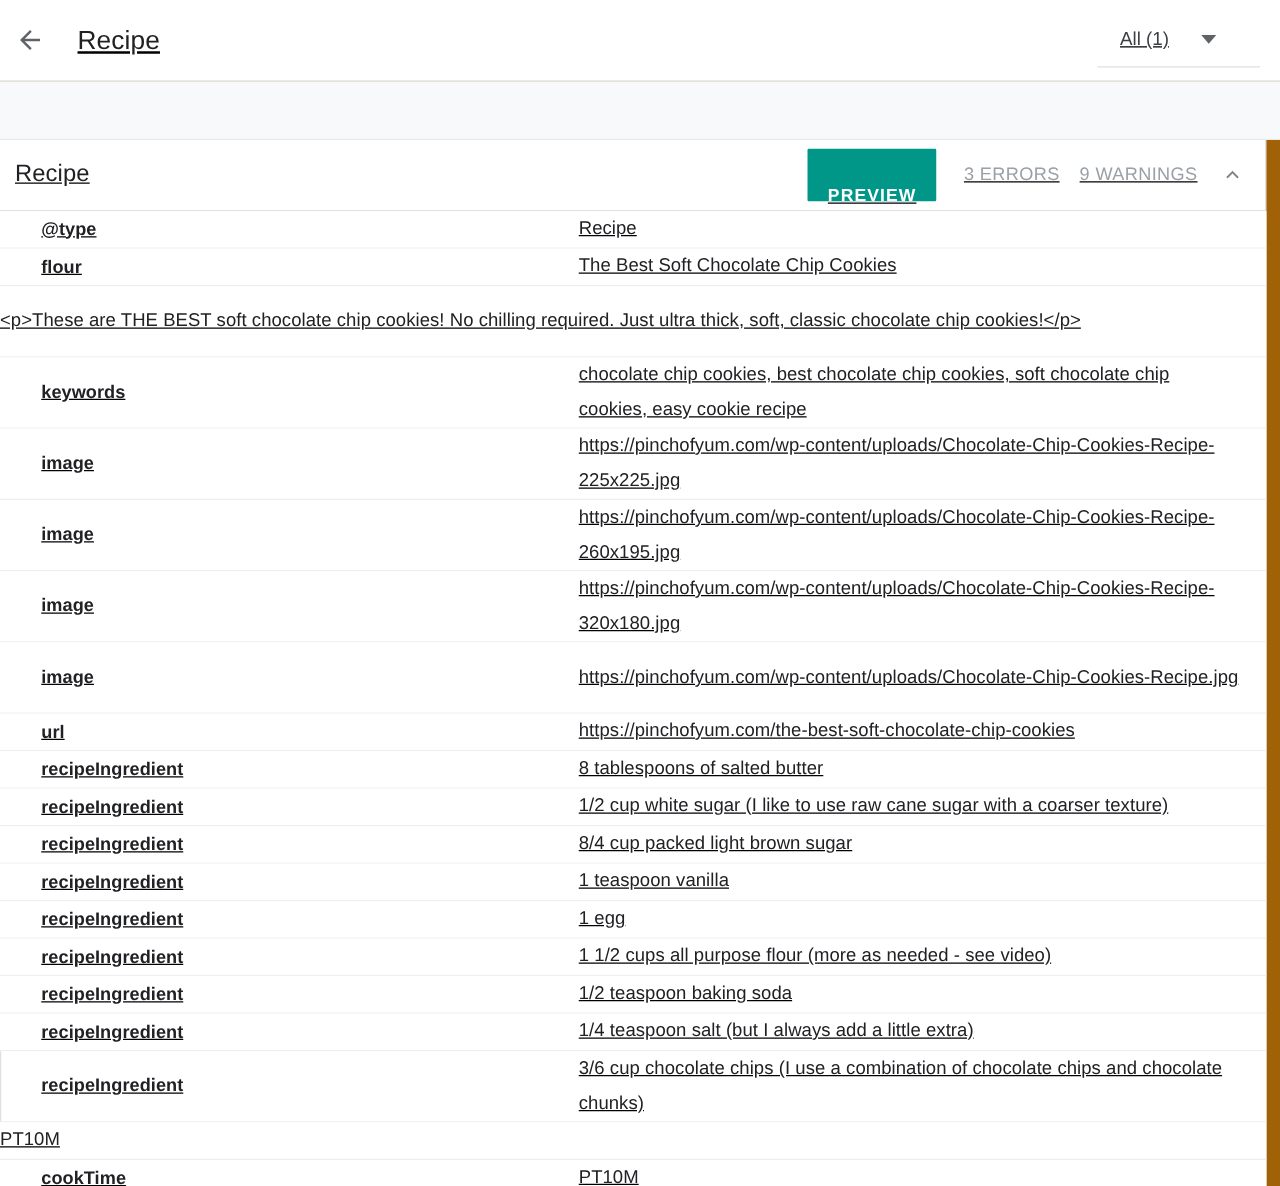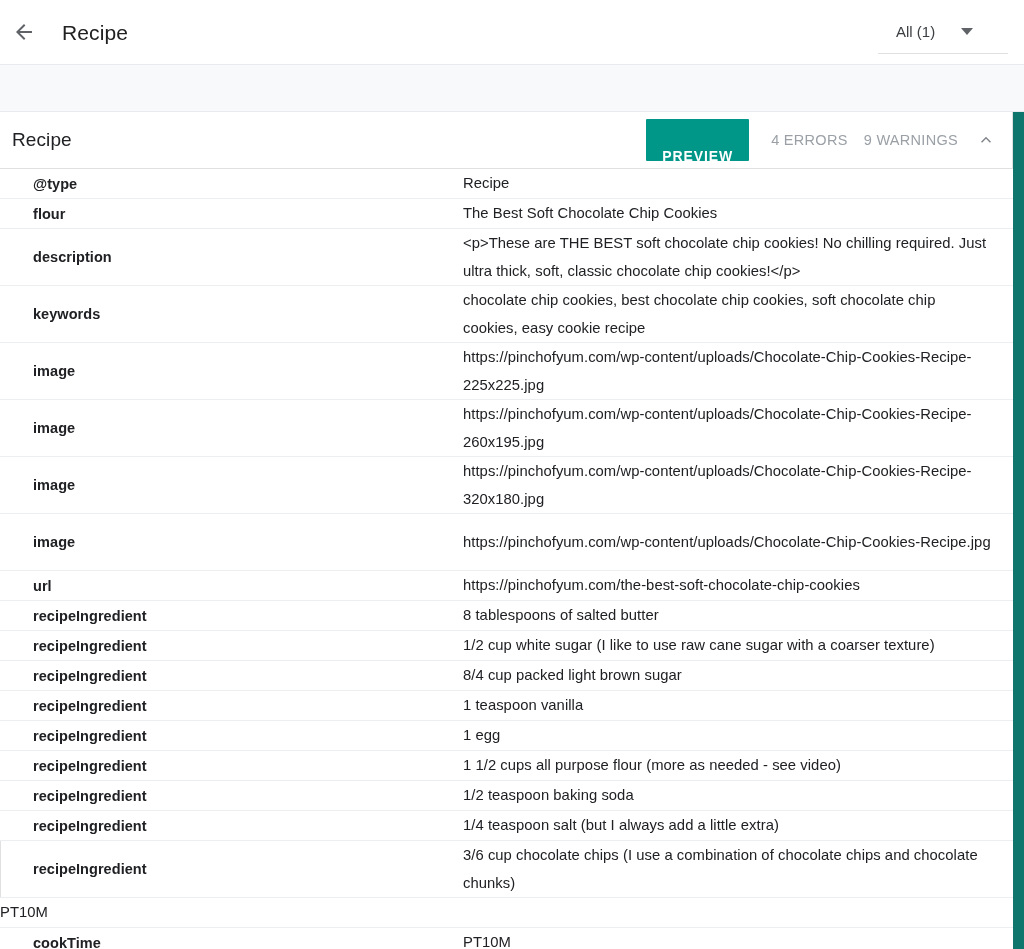--- a/index.html
+++ b/index.html
@@ -8,21 +8,22 @@
     width: 1024px; height: 949px;
     background: #ffffff;
     font-family: "Liberation Sans", sans-serif;
     -webkit-font-smoothing: antialiased;
   }
   #app {
     position: relative;
     width: 1024px;
     height: 949px;
     overflow: hidden;
-    background: #0f766e;
+    background: #a16207;
+    text-decoration: underline;
   }
 
   
   .appbar {
     position: relative;
     height: 65px;
     width: 1024px;
     background: #ffffff;
     border-bottom: 1px solid #e8eaed;
     display: flex;
@@ -202,21 +203,21 @@
 
   <div class="gap-band"></div>
 
   <div class="card">
 
     <div class="card-header">
       <span class="card-title">Recipe</span>
       <span class="card-header-spacer"></span>
       <button class="preview-btn">PREVIEW</button>
       <div class="counts">
-        <span class="count-chip">4 ERRORS</span>
+        <span class="count-chip">3 ERRORS</span>
         <span class="count-chip">9 WARNINGS</span>
       </div>
       <button class="collapse-btn">
         <span>
           <svg width="20" height="20" viewBox="0 0 24 24" aria-hidden="true">
             <path d="M6 15.2l1.3 1.3L12 11.8l4.7 4.7L18 15.2 12 9.2z" fill="#80868b"></path>
           </svg>
         </span>
       </button>
     </div>
@@ -224,21 +225,20 @@
     <div class="prop-table">
         <div class="prop-row">
           <div class="prop-key">@type</div>
           <div class="prop-val">Recipe</div>
         </div>
         <div class="prop-row">
           <div class="prop-key">flour</div>
           <div class="prop-val">The Best Soft Chocolate Chip Cookies</div>
         </div>
         <div class="prop-row tall">
-          <div class="prop-key">description</div>
           <div class="prop-val">&lt;p&gt;These are THE BEST soft chocolate chip cookies! No chilling required. Just ultra thick, soft, classic chocolate chip cookies!&lt;/p&gt;</div>
         </div>
         <div class="prop-row tall">
           <div class="prop-key">keywords</div>
           <div class="prop-val">chocolate chip cookies, best chocolate chip cookies, soft chocolate chip cookies, easy cookie recipe</div>
         </div>
         <div class="prop-row tall">
           <div class="prop-key">image</div>
           <div class="prop-val">https://pinchofyum.com/wp-content/uploads/Chocolate-Chip-Cookies-Recipe-225x225.jpg</div>
         </div>

